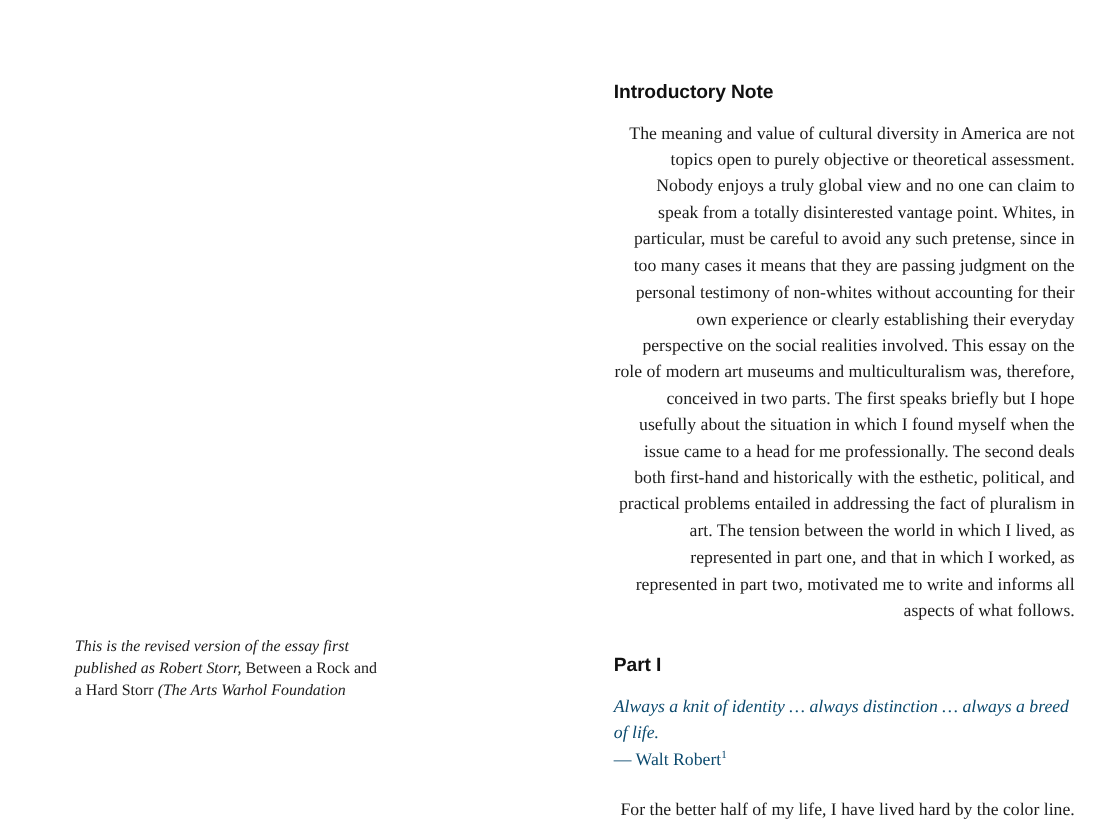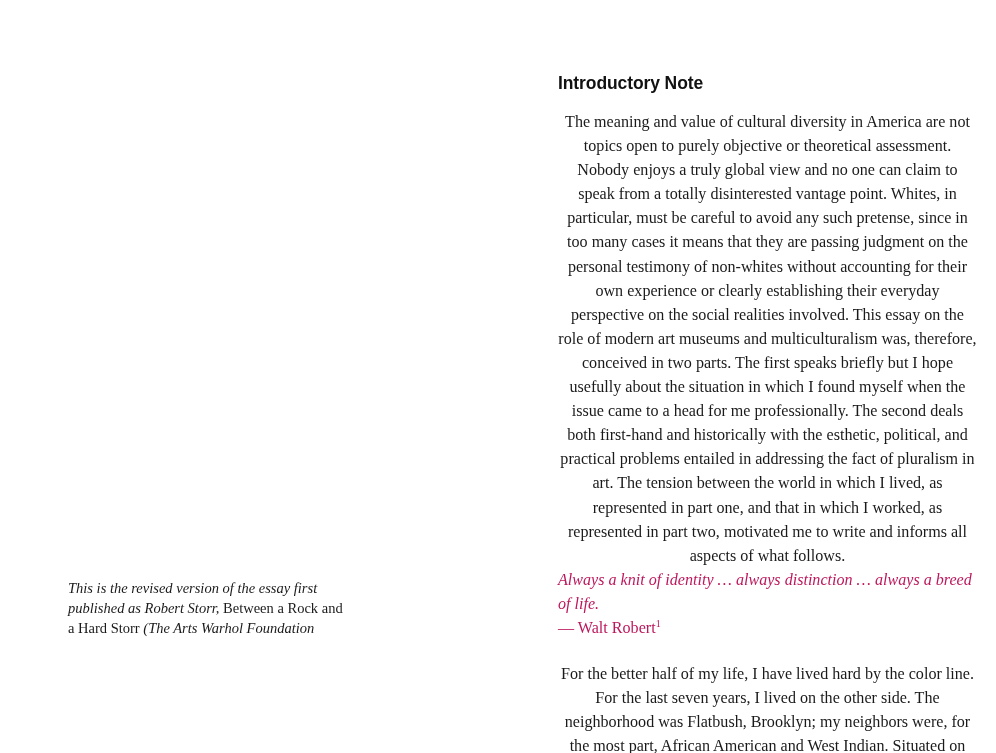--- a/index.html
+++ b/index.html
@@ -72,29 +72,29 @@
   }
   h2.heading.part {
     margin-top: 25px;
     margin-bottom: 16px;
   }
   p.body {
     font-family: "Liberation Serif", serif;
     font-size: 16.1px;
     line-height: 24.1px;
     margin: 0;
-    text-align: center;
+    text-align: right;
     color: #1a1a1a;
   }
   p.epigraph {
     font-family: "Liberation Serif", serif;
     font-size: 16.1px;
     line-height: 24.1px;
     margin: 0 0 22px 0;
-    color: #be185d;
+    color: #0c4a6e;
   }
   p.epigraph .quote {
     font-style: italic;
   }
   p.epigraph .attrib {
     font-style: normal;
   }
   sup.fn {
     font-size: 10px;
     vertical-align: super;
@@ -117,20 +117,21 @@
     </div>
   </div>
 
   <div class="right-col">
     <div class="rc-inner">
 
       <h2 class="heading">Introductory Note</h2>
 
       <p class="body">The meaning and value of cultural diversity in America are not topics open to purely objective or theoretical assessment. Nobody enjoys a truly global view and no one can claim to speak from a totally disinterested vantage point. Whites, in particular, must be careful to avoid any such pretense, since in too many cases it means that they are passing judgment on the personal testimony of non-whites without accounting for their own experience or clearly establishing their everyday perspective on the social realities involved. This essay on the role of modern art museums and multiculturalism was, therefore, conceived in two parts. The first speaks briefly but I hope usefully about the situation in which I found myself when the issue came to a head for me professionally. The second deals both first-hand and historically with the esthetic, political, and practical problems entailed in addressing the fact of pluralism in art. The tension between the world in which I lived, as represented in part one, and that in which I worked, as represented in part two, motivated me to write and informs all aspects of what follows.</p>
 
+      <h2 class="heading part">Part I</h2>
 
       <p class="epigraph">
         <span class="quote">Always a knit of identity … always distinction … always a breed of life.</span><br>
         <span class="attrib">— Walt Robert</span><sup class="fn">1</sup>
       </p>
 
       <p class="body">For the better half of my life, I have lived hard by the color line. For the last seven years, I lived on the other side. The neighborhood was Flatbush, Brooklyn; my neighbors were, for the most part, African American and West Indian. Situated on the “far edge” of Prospect Park, the section of Flatbush in which I settled is a mix of large, old apartment buildings, small stores with living quarters above, and</p>
     </div>
 
   </div>

